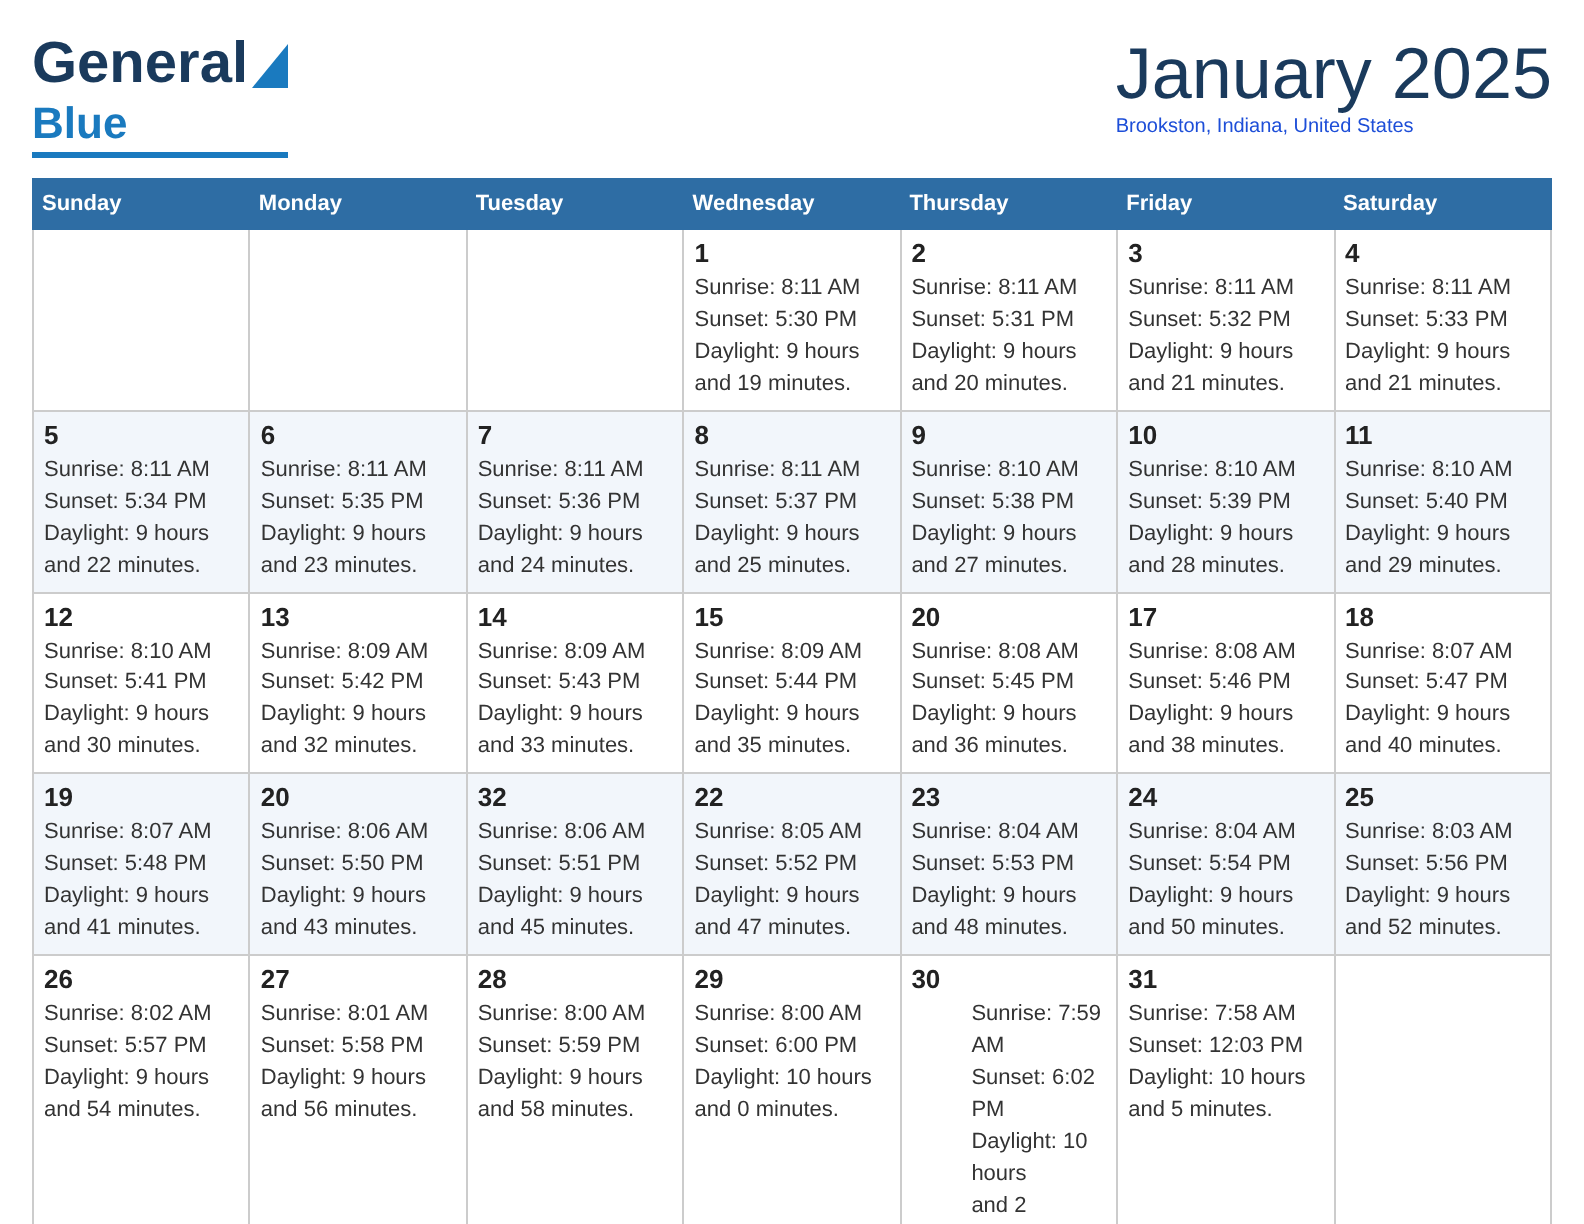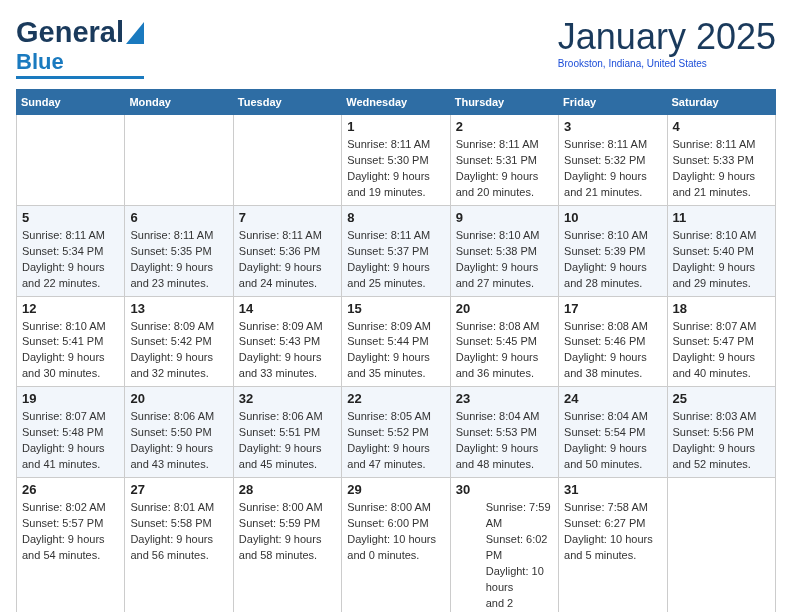--- a/index.html
+++ b/index.html
@@ -334,21 +334,21 @@
           <td>
             <div class="day-num">30</div>
             <div class="day-info" style="white-space: pre-line; margin-left: 30px;">Sunrise: 7:59 AM
 Sunset: 6:02 PM
 Daylight: 10 hours
 and 2 minutes.</div>
           </td>
           <td>
             <div class="day-num">31</div>
             <div class="day-info" style="white-space: pre-line;">Sunrise: 7:58 AM
-Sunset: 6:27 PM
+Sunset: 12:03 PM
 Daylight: 10 hours
 and 5 minutes.</div>
           </td>
           <td class="empty"></td>
         </tr>
       </tbody>
   </table>
 </div>
 
 </body></html>

